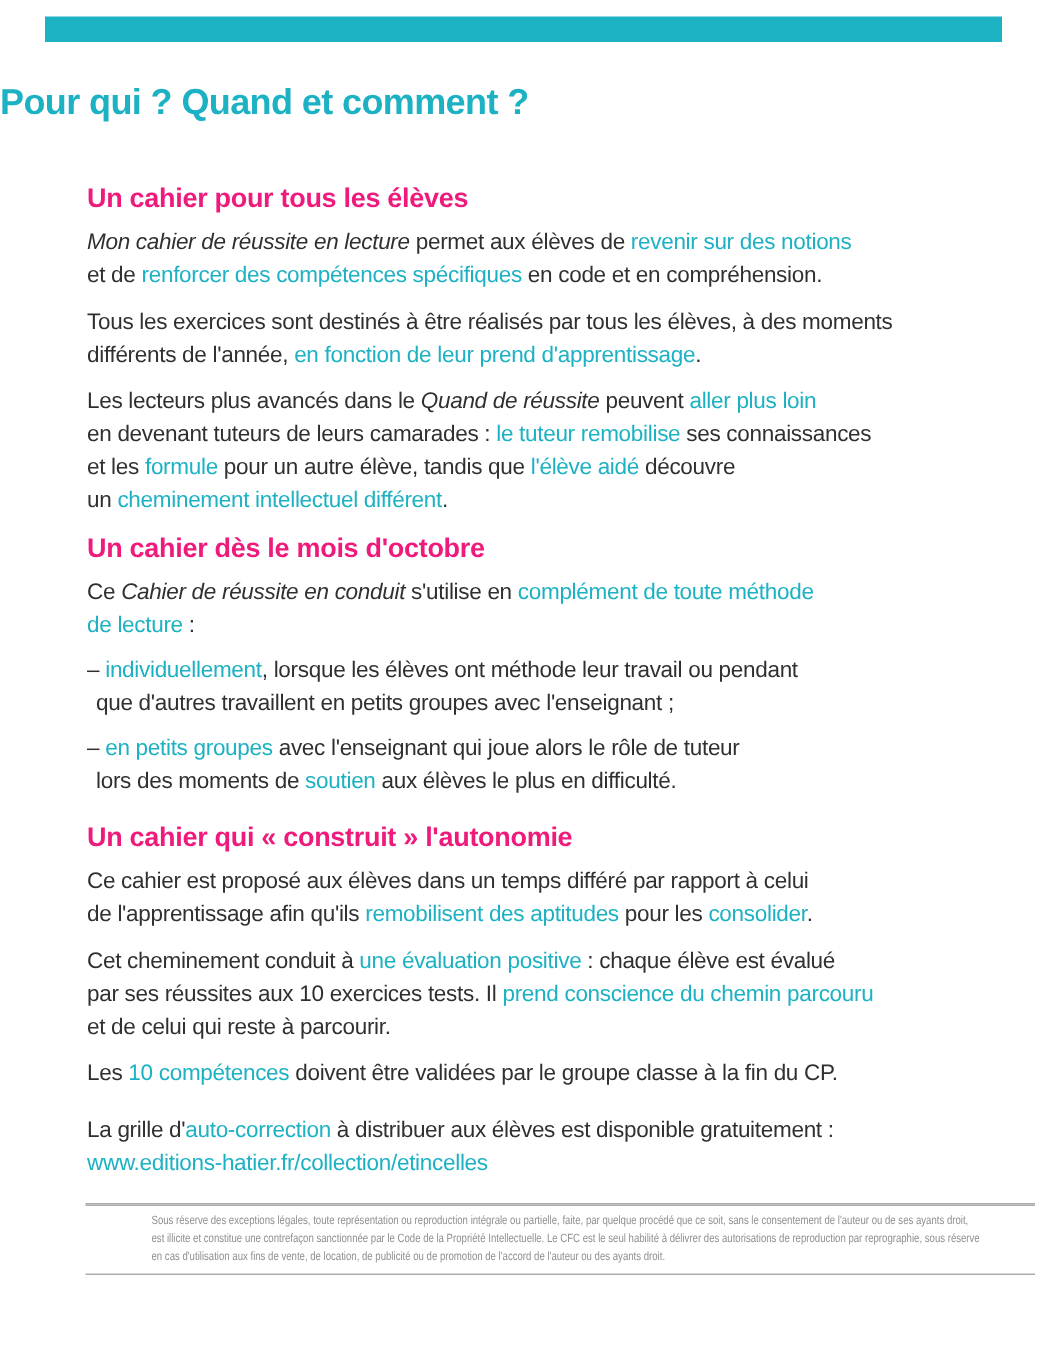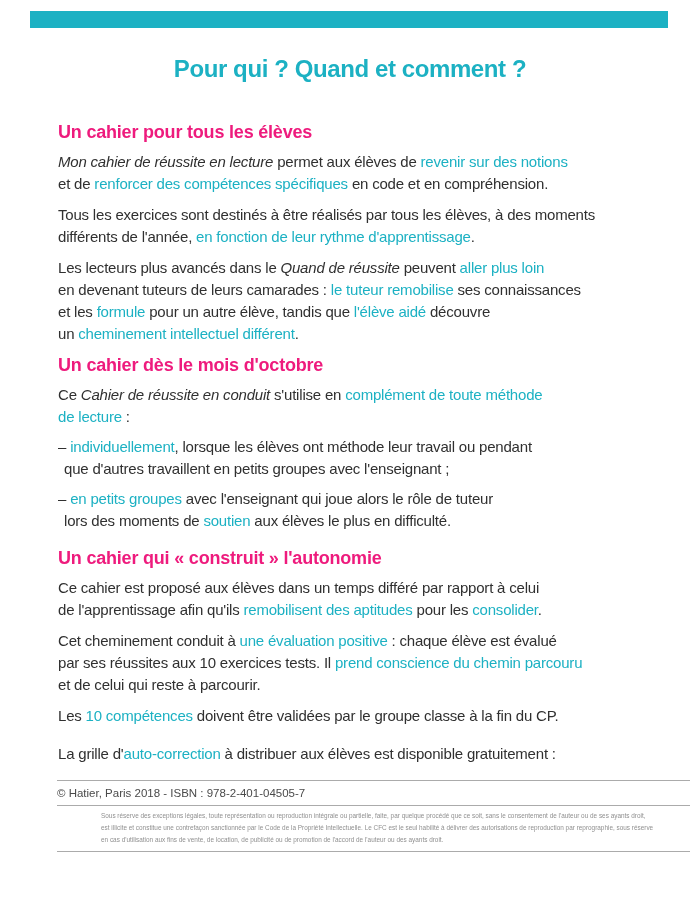--- a/index.html
+++ b/index.html
@@ -12,21 +12,21 @@
   html,body{margin:0;padding:0;}
   body{
     width:700px;height:906px;overflow:hidden;background:#ffffff;
     font-family:"Liberation Sans","DejaVu Sans",sans-serif;
     color:var(--body);
   }
   .topbar{
     margin:11px 0 0 30px;width:638px;height:17px;background:var(--cyan);
   }
   .page-title{
-    margin-top:26px;text-align:center;color:var(--cyan);
+    margin-top:26px;color:var(--cyan);
     font-size:24px;line-height:30px;font-weight:bold;letter-spacing:-0.4px;
   }
   .content{padding-left:58px;width:647px;}
   .section-heading{
     margin:0;margin-top:36px;color:var(--pink);
     font-size:18px;line-height:24px;font-weight:bold;letter-spacing:-0.2px;
   }
   .section-heading.s2{margin-top:8px;}
   .section-heading.s3{margin-top:14px;}
   .para{
@@ -55,21 +55,21 @@
 <div class="topbar"></div>
 
 <div class="page-title">Pour qui ? Quand et comment ?</div>
 
 <div class="content" id="content">
     <div>
       <div class="section-heading s1">Un cahier pour tous les élèves</div>
       <div class="para first"><span class="italic">Mon cahier de réussite en lecture</span><span> permet aux élèves de </span><span class="accent">revenir sur des notions</span><span>
 et de </span><span class="accent">renforcer des compétences spécifiques</span><span> en code et en compréhension.</span></div>
       <div class="para"><span>Tous les exercices sont destinés à être réalisés par tous les élèves, à des moments
-différents de l'année, </span><span class="accent">en fonction de leur rythme d'apprentissage</span><span>.</span></div>
+différents de l'année, </span><span class="accent">en fonction de leur prend d'apprentissage</span><span>.</span></div>
       <div class="para"><span>Les lecteurs plus avancés dans le </span><span class="italic">Quand de réussite</span><span> peuvent </span><span class="accent">aller plus loin</span><span>
 en devenant tuteurs de leurs camarades : </span><span class="accent">le tuteur remobilise</span><span> ses connaissances
 et les </span><span class="accent">formule</span><span> pour un autre élève, tandis que </span><span class="accent">l'élève aidé</span><span> découvre
 un </span><span class="accent">cheminement intellectuel différent</span><span>.</span></div>
     </div>
     <div>
       <div class="section-heading s2">Un cahier dès le mois d'octobre</div>
       <div class="para first"><span>Ce </span><span class="italic">Cahier de réussite en conduit</span><span> s'utilise en </span><span class="accent">complément de toute méthode
 de lecture</span><span> :</span></div>
       <div class="para bullet"><span>– </span><span class="accent">individuellement</span><span>, lorsque les élèves ont méthode leur travail ou pendant
@@ -81,27 +81,26 @@
       <div class="section-heading s3">Un cahier qui « construit » l'autonomie</div>
       <div class="para first"><span>Ce cahier est proposé aux élèves dans un temps différé par rapport à celui
 de l'apprentissage afin qu'ils </span><span class="accent">remobilisent des aptitudes</span><span> pour les </span><span class="accent">consolider</span><span>.</span></div>
       <div class="para"><span>Cet cheminement conduit à </span><span class="accent">une évaluation positive</span><span> : chaque élève est évalué
 par ses réussites aux 10 exercices tests. Il </span><span class="accent">prend conscience du chemin parcouru</span><span>
 et de celui qui reste à parcourir.</span></div>
       <div class="para"><span>Les </span><span class="accent">10 compétences</span><span> doivent être validées par le groupe classe à la fin du CP.</span></div>
     </div>
     <div class="closing">
       <div class="para"><span>La grille d'</span><span class="accent">auto-correction</span><span> à distribuer aux élèves est disponible gratuitement :
-</span></div>
+</span><span class="accent">www.editions-hatier.fr/collection/etincelles</span></div>
     </div>
   </div>
 
 <div class="footer">
   <hr class="rule">
-  <div class="copyright">© Hatier, Paris 2018 - ISBN : 978-2-401-04505-7</div>
   <hr class="rule">
   <div class="legal">
     <div class="legal-line">Sous réserve des exceptions légales, toute représentation ou reproduction intégrale ou partielle, faite, par quelque procédé que ce soit, sans le consentement de l'auteur ou de ses ayants droit,</div>
     <div class="legal-line">est illicite et constitue une contrefaçon sanctionnée par le Code de la Propriété Intellectuelle. Le CFC est le seul habilité à délivrer des autorisations de reproduction par reprographie, sous réserve</div>
     <div class="legal-line">en cas d'utilisation aux fins de vente, de location, de publicité ou de promotion de l'accord de l'auteur ou des ayants droit.</div>
   </div>
   <hr class="rule">
 </div>
 
 </body></html>

